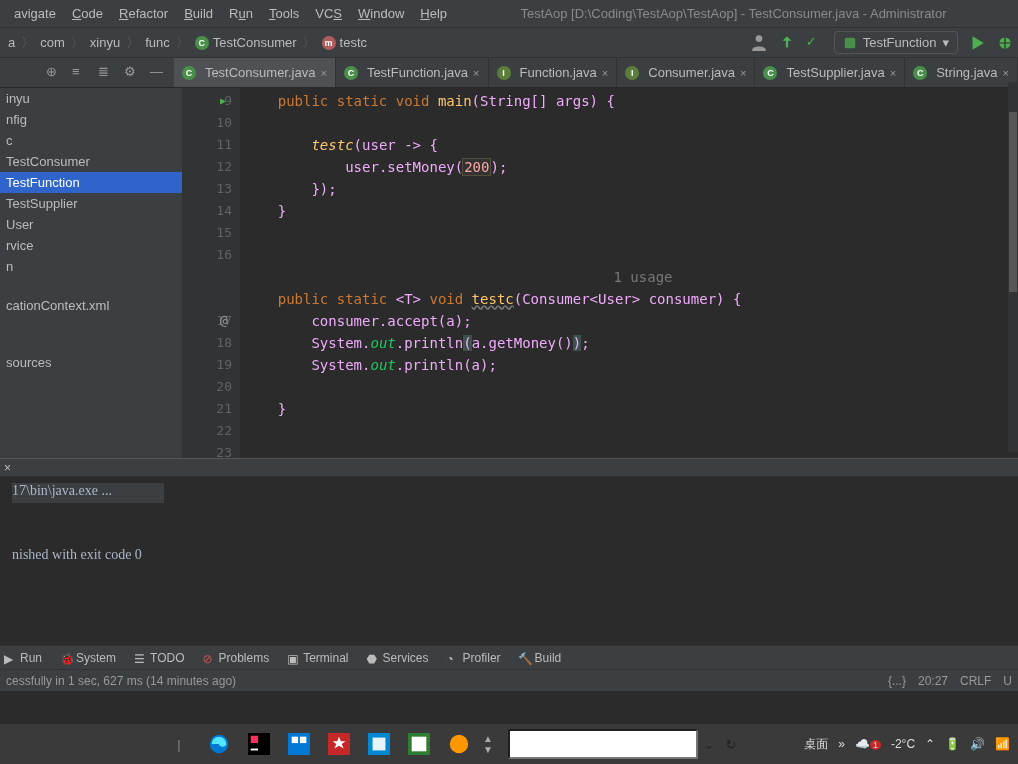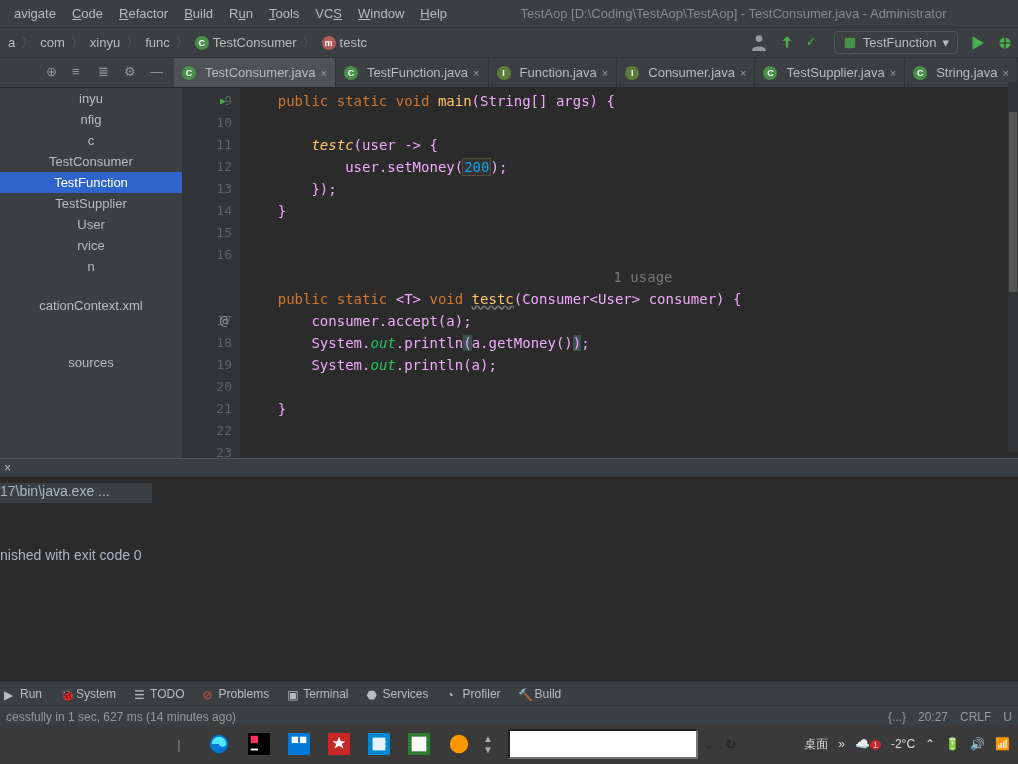--- a/index.html
+++ b/index.html
@@ -119,21 +119,20 @@
 .tab.active { background: #4e5254; }
 .tab-close { color: #999; font-size: 11px; cursor: pointer; }
 .main-area {
   display: flex;
   height: 370px;
 }
 .sidebar {
   width: 182px;
   background: #3c3f41;
   overflow: hidden;
-  text-align: center;
 }
 .tree-item {
   padding: 3px 6px;
   color: #bbbbbb;
   white-space: nowrap;
 }
 .tree-item.selected {
   background: #2f65ca;
   color: #ffffff;
 }
@@ -176,21 +175,21 @@
   padding-top: 2px;
 }
 .code-line {
   height: 22px;
   line-height: 22px;
   white-space: pre;
   padding-left: 4px;
 }
 .kw { color: #cc7832; }
 .fn { color: #ffc66d; }
-.num { color: #0ea5e9; }
+.num { color: #fca5a5; }
 .plain { color: #f0abfc; }
 .field { color: #22c55e; font-style: italic; }
 .underwave { text-decoration: underline; text-decoration-style: wavy; text-decoration-color: #808080; }
 .codeium { color: #a8a8a8; font-style: italic; padding-left: 20px; }
 .codeium .link { color: #cc7832; font-style: normal; }
 .usage { color: #787878; padding-left: 28px; text-align: center; }
 .hl-box {
   outline: 1px solid #52503a;
   background: #323232;
   padding: 0 1px;
@@ -208,25 +207,25 @@
   border-bottom: 1px solid #323232;
   display: flex;
   align-items: center;
 }
 .console-close {
   padding: 0 4px;
   color: #bbb;
   font-size: 12px;
 }
 .console {
-  font-family: Liberation Sans, sans-serif;
+  font-family: Liberation Serif, serif;
   font-size: 14px;
-  padding: 6px 0;
+  padding: 6px 12px;
   color: #a9b7c6;
-  height: 204px;
+  height: 168px;
 }
 .console-line { height: 20px; white-space: pre; }
 .tool-windows {
   height: 24px;
   background: #3c3f41;
   border-top: 1px solid #323232;
   display: flex;
   align-items: center;
   gap: 18px;
   padding: 0 4px;

